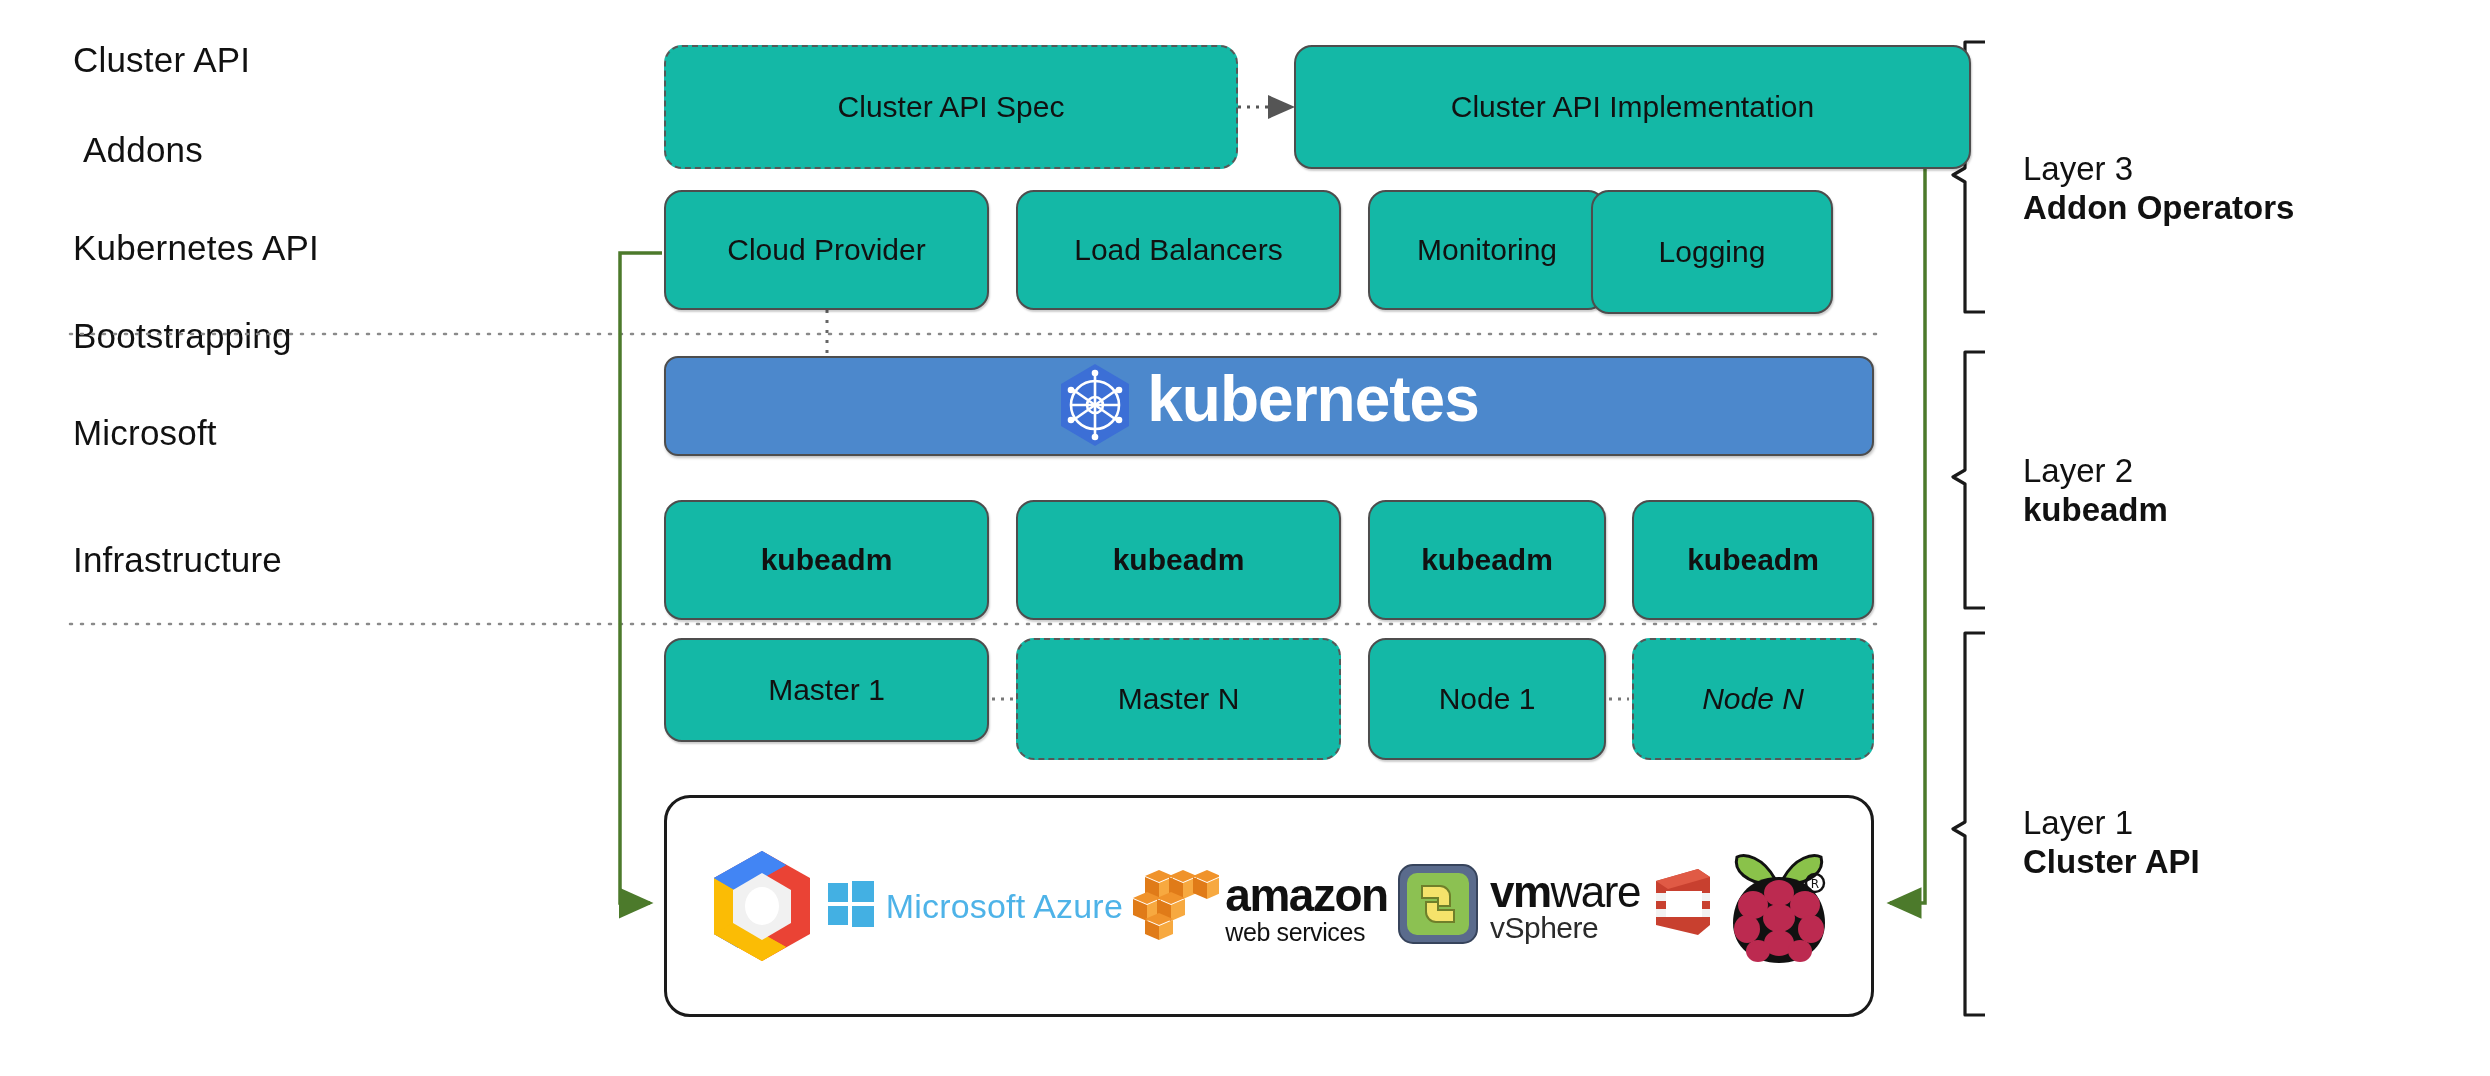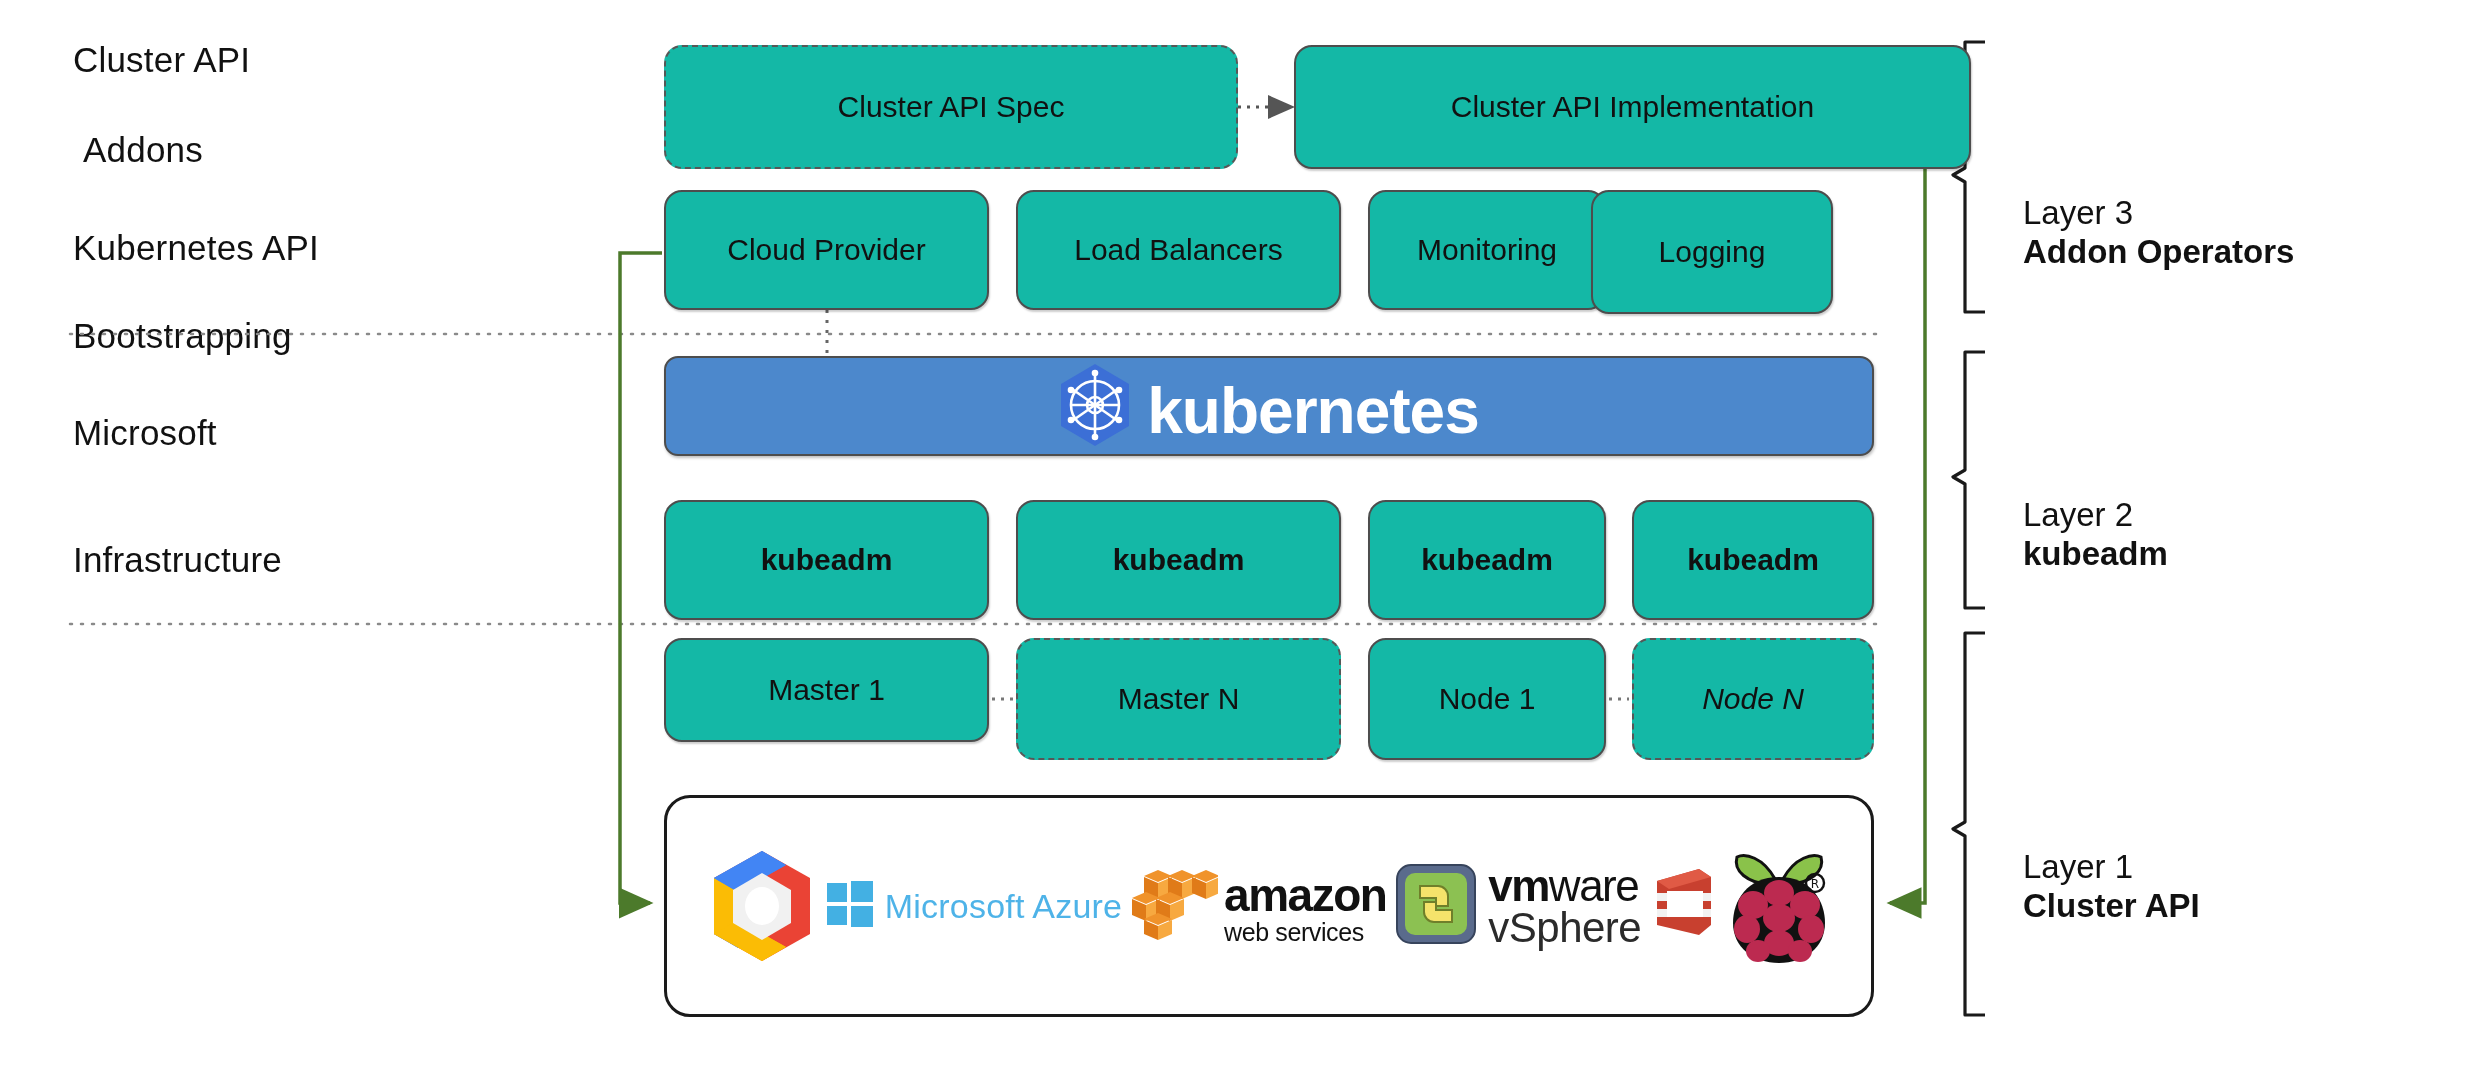--- a/index.html
+++ b/index.html
@@ -44,21 +44,21 @@
   
   .k8s-banner{
     position:absolute;
     box-sizing:border-box;
     background:#4c88cc;
     border:2.5px solid #4d4d4d;
     border-radius:14px;
     display:flex;align-items:center;justify-content:center;
     box-shadow:1px 2px 3px rgba(0,0,0,.25);
   }
-  .k8s-inner{display:flex;align-items:flex-end;gap:16px;transform:translateY(-1px);}
+  .k8s-inner{display:flex;align-items:flex-start;gap:16px;transform:translateY(-1px);}
   .k8s-word{
     color:#ffffff;
     font-size:64px;
     font-weight:bold;
     letter-spacing:-1px;
     font-family:"Liberation Sans","DejaVu Sans",sans-serif;
   }
 
   
   .infra-box{
@@ -80,42 +80,41 @@
   .aws{display:flex;flex-direction:column;align-items:center;line-height:1;}
   .aws-row{display:flex;align-items:flex-end;gap:6px;}
   .aws-word{font-size:46px;font-weight:bold;color:#111;letter-spacing:-1.5px;}
   .aws-sub{font-size:25px;color:#111;letter-spacing:-0.4px;margin-top:2px;}
 
   
   .vmware{display:flex;align-items:center;gap:12px;}
   .vmware-txt{display:flex;flex-direction:column;line-height:.98;}
   .vm-main{font-size:44px;color:#111;letter-spacing:-1.5px;}
   .vm-main b{font-weight:bold;}
-  .vm-sub{font-size:42px;color:#2b2b2b;letter-spacing:-0.5px;}
+  .vm-sub{font-size:30px;color:#2b2b2b;letter-spacing:-0.5px;}
 
   
   .ostack{display:flex;align-items:center;gap:10px;}
   .ostack-txt{display:flex;flex-direction:column;align-items:center;line-height:1;}
   .os-main{font-size:38px;letter-spacing:-1px;}
   .os-main .a{color:#6f6f6f;font-weight:bold;}
   .os-main .b{color:#d6412b;font-weight:bold;}
   .os-tm{font-size:14px;color:#6f6f6f;vertical-align:super;}
   .os-sub{
     font-size:14px;letter-spacing:3px;color:#4a4a4a;background:#ececec;
     padding:3px 8px;margin-top:4px;width:100%;text-align:center;box-sizing:border-box;
   }
 
   
   .layer-label{
     position:absolute;
     font-size:33px;
     line-height:1.18;
     color:#111;
     white-space:nowrap;
-    margin-top:44px;
   }
   .layer-label b{font-weight:bold;}
 
   svg.overlay{position:absolute;left:0;top:0;width:2490px;height:1076px;pointer-events:none;}
 </style>
 </head>
 <body>
 
 <div id="stage">
 

